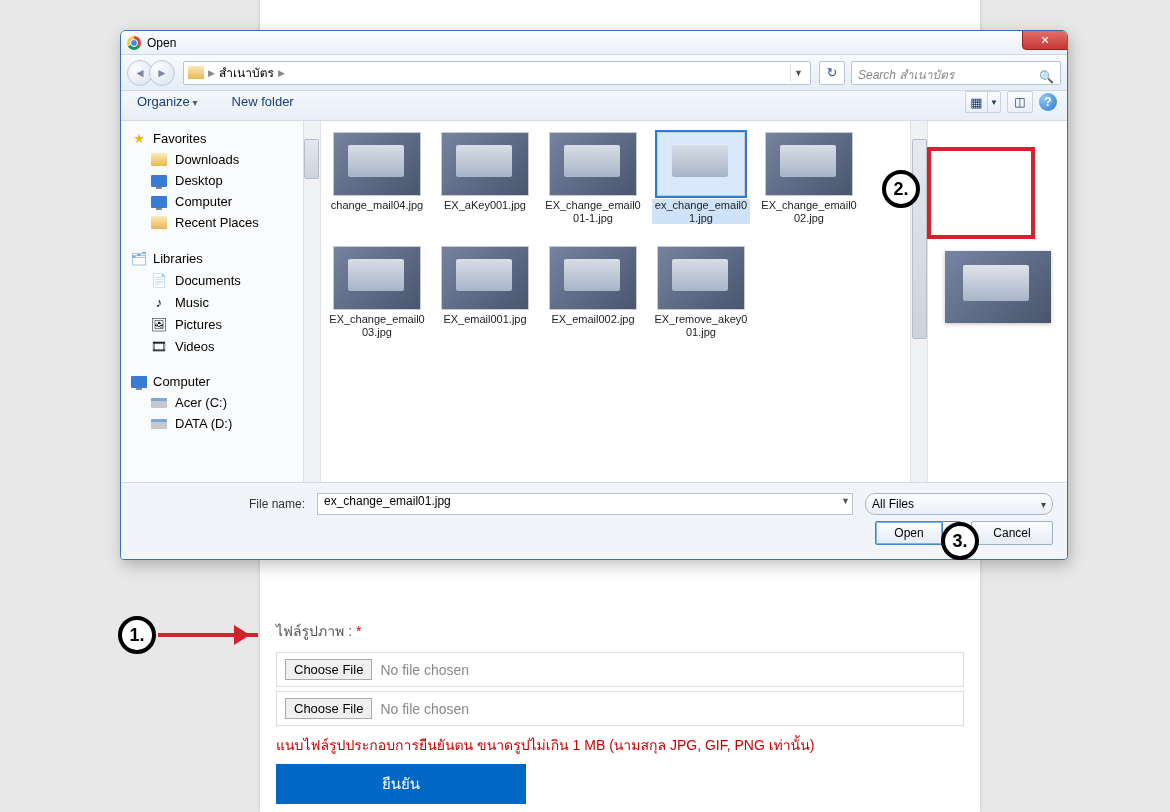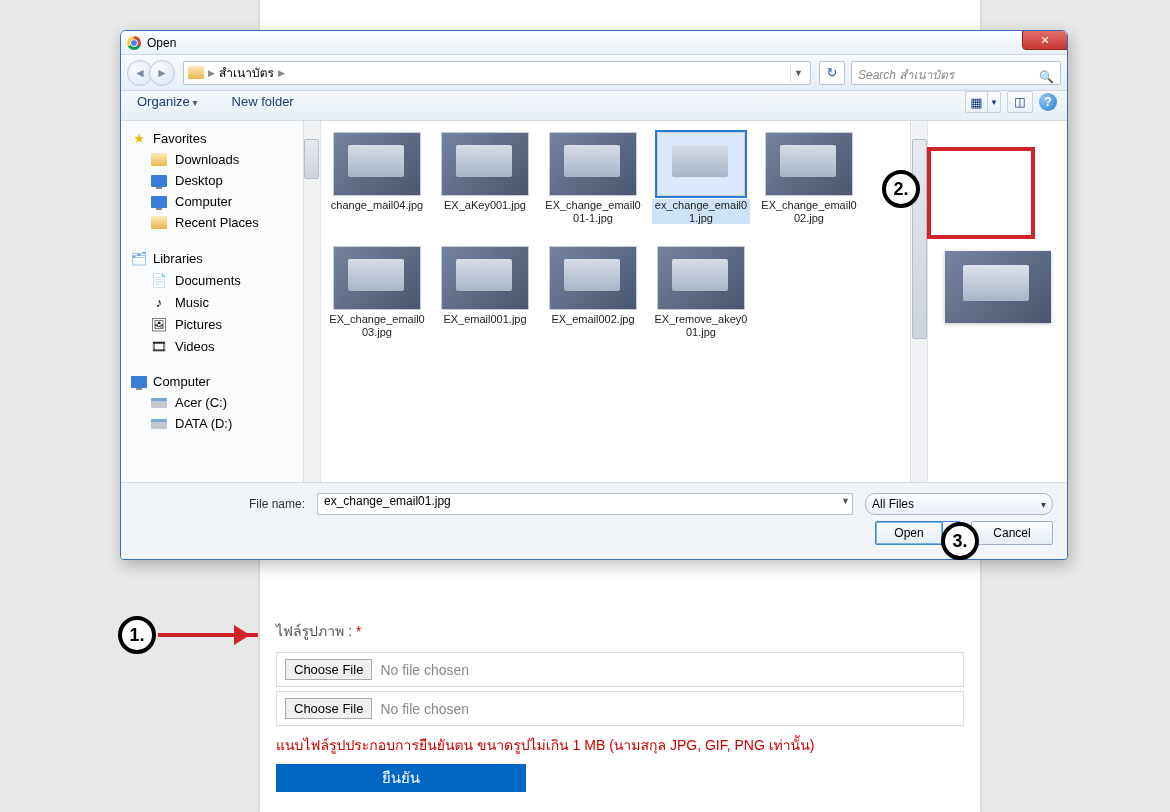--- a/index.html
+++ b/index.html
@@ -7,21 +7,21 @@
 
 
 .bg-form { position: absolute; left: 260px; top: 0; width: 720px; height: 812px; background: #fff; box-shadow: 0 0 4px rgba(0,0,0,0.15); }
 .form-section { padding: 16px; position: absolute; left: 0; right: 0; top: 580px; }
 .form-label { font-size: 14px; color: #555; margin-bottom: 10px; margin-top: 24px; }
 .form-label .req { color: #d00; }
 .file-row { border: 1px solid #ddd; padding: 6px 8px; margin-bottom: 4px; display: flex; align-items: center; gap: 8px; }
 .choose-btn { font-size: 13px; padding: 2px 8px; border: 1px solid #aaa; background: #f0f0f0; cursor: pointer; }
 .no-file { font-size: 14px; color: #888; }
 .warn { color: #c00; font-size: 14px; margin: 8px 0 8px 0; }
-.submit-btn { background: #0067c5; color: #fff; border: none; padding: 2px 0; width: 250px; font-size: 15px; cursor: pointer; }
+.submit-btn { background: #0067c5; color: #fff; border: none; padding: 8px 0; width: 250px; font-size: 15px; cursor: pointer; }
 
 
 .dialog { position: absolute; left: 120px; top: 30px; width: 948px; height: 530px; background: #fff; border: 1px solid #3a6fb7; border-radius: 6px 6px 4px 4px; box-shadow: 2px 5px 15px rgba(0,0,0,0.25); overflow: hidden; display: flex; flex-direction: column; }
 .titlebar { height: 24px; background: linear-gradient(#fdfeff,#e9f0f8); display: flex; align-items: center; padding: 0 6px; position: relative; border-bottom: 1px solid #cfd8e6; font-size: 12px; }
 .titlebar .chrome-icon { width: 14px; height: 14px; border-radius: 50%; background: conic-gradient(#db4437 0 120deg,#0f9d58 120deg 240deg,#ffcd40 240deg 360deg); margin-right: 6px; position: relative; }
 .titlebar .chrome-icon::after{content:'';position:absolute;inset:3px;background:#4285f4;border-radius:50%;border:1.5px solid #fff;}
 .closebtn { position: absolute; right: -1px; top: -1px; width: 46px; height: 20px; background: linear-gradient(#e26f6c,#c73833); border: 1px solid #8c2320; border-radius: 0 4px 0 4px; color: #fff; display: flex; align-items: center; justify-content: center; font-size: 11px; cursor: pointer; }
 
 .navbar { height: 36px; background: linear-gradient(#f7fafe,#e5edf6); display: flex; align-items: center; padding: 0 6px; border-bottom: 1px solid #cfd8e6; }
 .navbtns { display: flex; gap: 0; }

